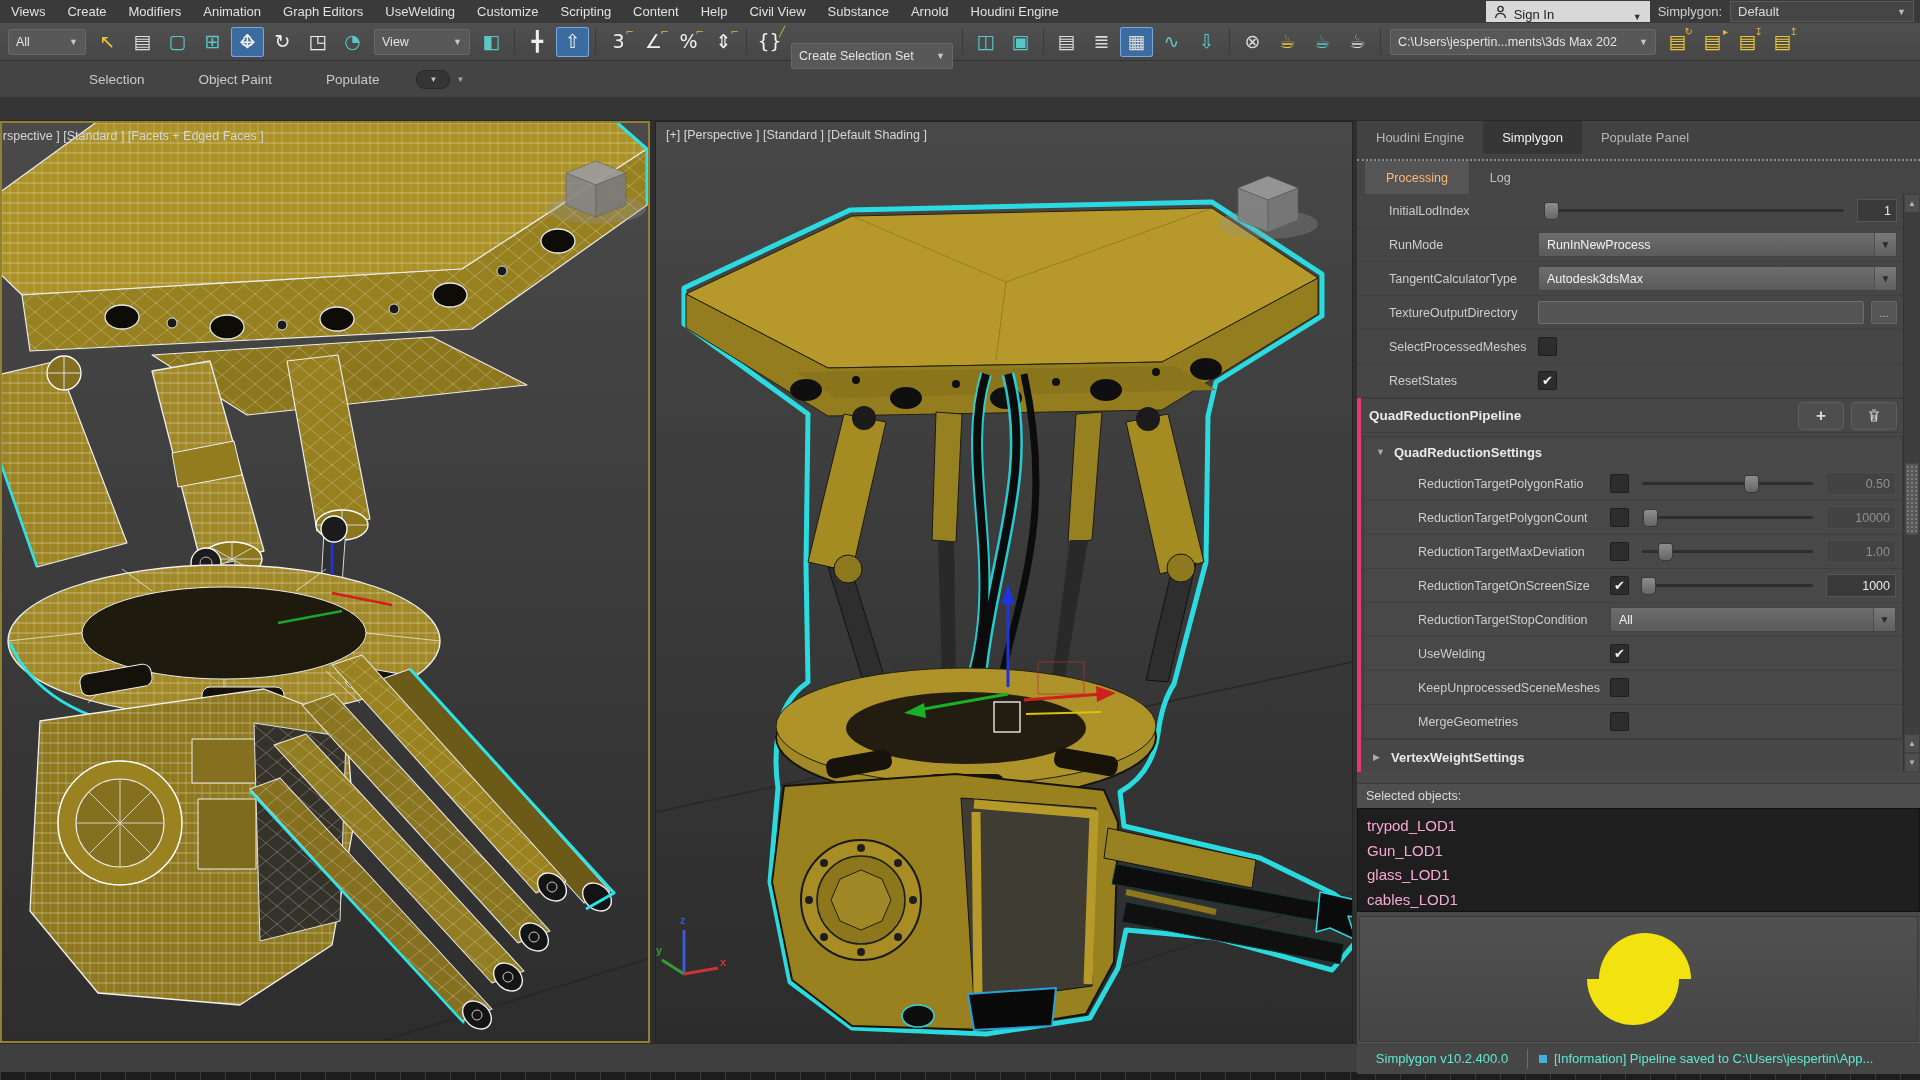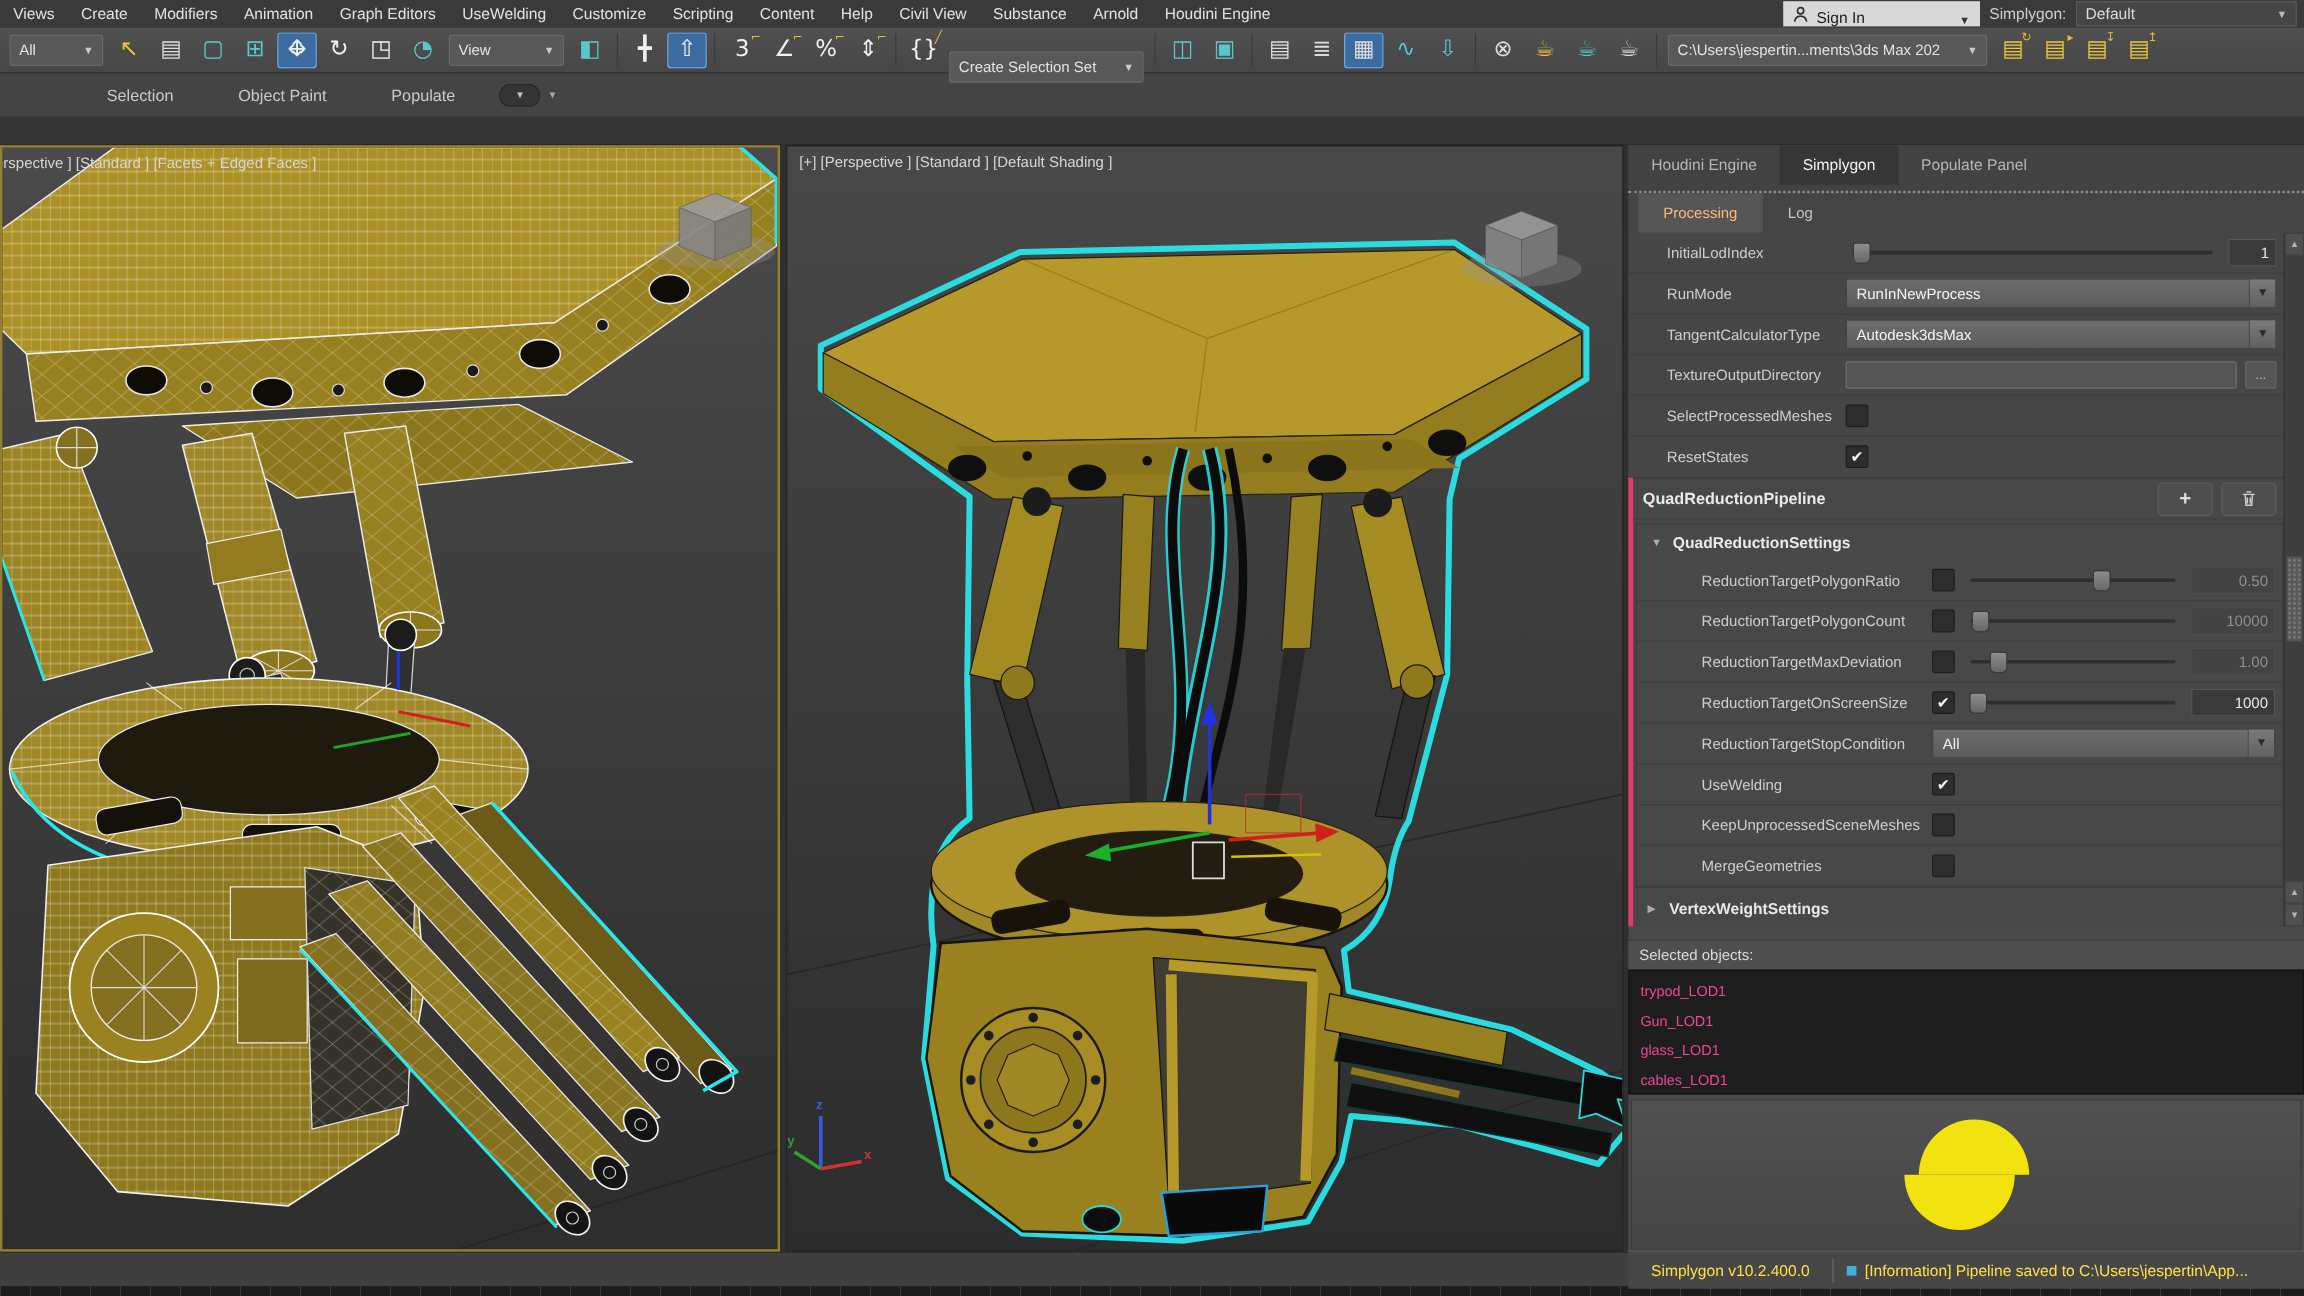--- a/index.html
+++ b/index.html
@@ -65,26 +65,26 @@
   .pathfield{flex:1;height:21px;background:#545454;border:1px solid #6e6e6e;border-radius:2px}
   .browse{width:24px;height:21px;background:#555;border:1px solid #666;border-radius:2px;color:#bbb;display:flex;align-items:center;justify-content:center;font-size:11px;flex:none}
   .pipeline-wrap{border-left:4px solid #e23a6b;background:#474747}
   .pipeline-header{height:33px;display:flex;align-items:center;padding-left:8px;font-weight:bold;font-size:13.5px;color:#eaeaea;border-top:1px solid #3a3a3a;border-bottom:1px solid #3f3f3f}
   .pipeline-header .btns{margin-left:auto;display:flex;gap:7px;padding-right:6px}
   .pbtn{width:44px;height:26px;border:1px solid #5e5e5e;border-radius:4px;background:#4e4e4e;color:#dcdcdc;display:flex;align-items:center;justify-content:center;font-size:17px}
   .pipeline-box{background:#484848;border:1px solid #3c3c3c;margin:3px 0 2px 2px}
   .grouprow{height:30px;display:flex;align-items:center;padding-left:12px;font-weight:bold;color:#e9e9e9;font-size:13px}
   .grouprow .tri{width:18px;color:#ababab;font-size:9px}
   .selobj-header{height:24px;background:#4e4e4e;display:flex;align-items:center;padding-left:9px;color:#dadada;border-top:1px solid #3a3a3a;margin-top:11px;flex:none}
-  .selobj-list{height:97px;background:#1e1e1e;border:1px solid #121212;padding:5px 0 0 9px;line-height:24.5px;color:#ec4899;font-size:12px;flex:none}
+  .selobj-list{height:97px;background:#1e1e1e;border:1px solid #121212;padding:5px 0 0 9px;line-height:24.5px;color:#f9a8d4;font-size:15px;flex:none}
   .logo-box{height:124px;background:linear-gradient(#515151,#454545);border:1px solid #3b3b3b;margin:4px 2px 0;display:flex;align-items:center;justify-content:center;flex:none}
   .logo{width:104px}
   .logo .half-top{width:92px;height:46px;border-radius:46px 46px 0 0;background:#f2e20f;margin-left:12px}
   .logo .half-bot{width:92px;height:46px;border-radius:0 0 46px 46px;background:#f2e20f}
-  .panel-status{height:31px;margin-top:auto;background:#464646;border-top:1px solid #575757;display:flex;align-items:center;font-size:13px;color:#fde047;flex:none}
+  .panel-status{height:31px;margin-top:auto;background:#464646;border-top:1px solid #575757;display:flex;align-items:center;font-size:13px;color:#5eead4;flex:none}
   .status-left{width:170px;display:flex;justify-content:center;flex:none}
   .status-div{width:1px;height:20px;background:#6b6b6b;flex:none}
   .status-msg{display:flex;align-items:center;gap:7px;padding-left:11px;white-space:nowrap;overflow:hidden}
   .info-square{width:8px;height:8px;background:#3fb0e0;flex:none}
   
   .scrollbar{position:absolute;top:0;right:0;width:16px;height:100%;background:#3e3e3e;border-left:1px solid #333;display:flex;flex-direction:column}
   .sb-btn{height:17px;background:#4f4f4f;border:1px solid #404040;color:#b5b5b5;font-size:8px;display:flex;align-items:center;justify-content:center;flex:none}
   .sb-thumb{margin:250px 1px 0;height:70px;background:#585858;border:1px solid #474747;border-radius:2px;
     background-image:radial-gradient(#7c7c7c 1px,transparent 1.2px);background-size:4px 4px;background-position:center}
   .sb-bottom{margin-top:auto}

